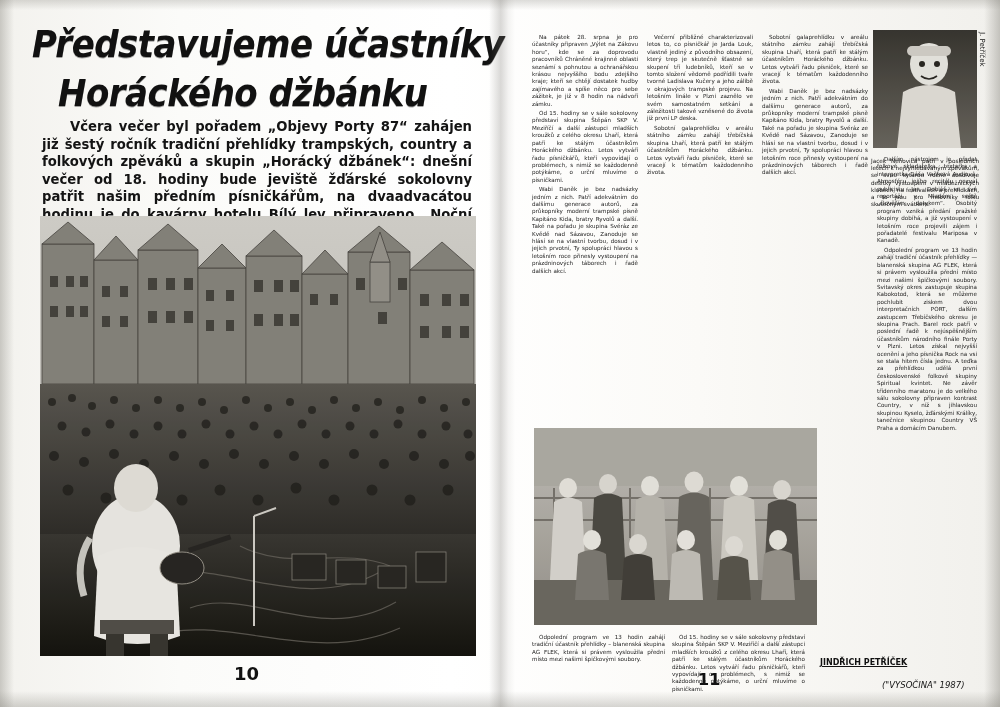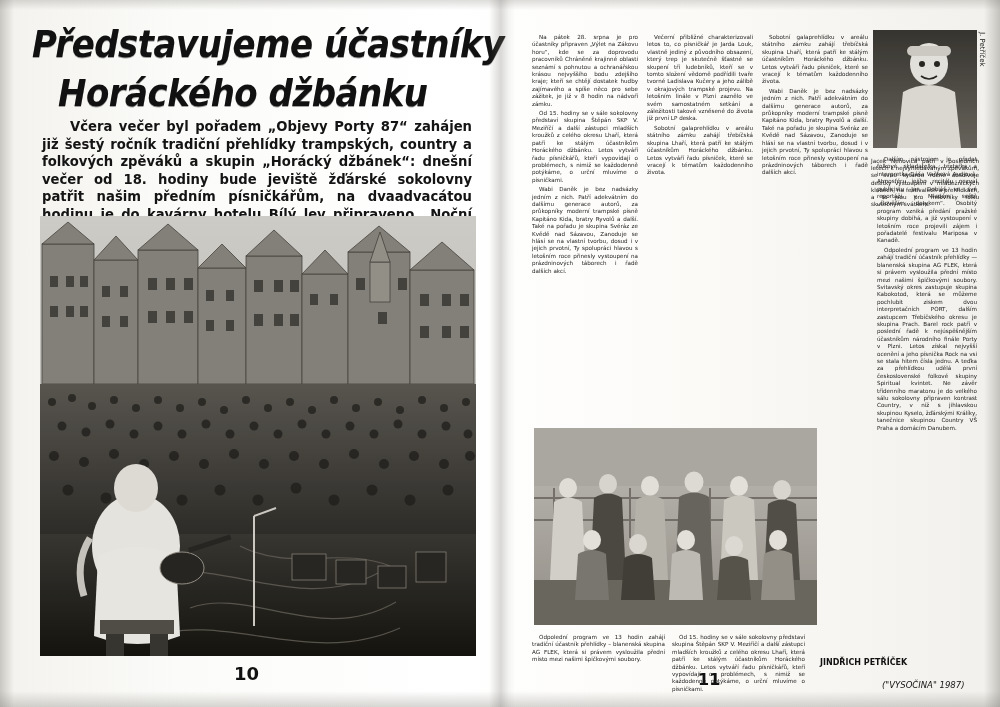--- a/index.html
+++ b/index.html
@@ -178,20 +178,21 @@
   .col-bot-1 { left: 16px; top: 626px; width: 133px; }
   .col-bot-2 { left: 156px; top: 626px; width: 133px; }
 
   .byline {
     position: absolute;
     left: 304px; top: 650px;
     font-family: "DejaVu Sans", sans-serif;
     font-size: 8px;
     font-weight: bold;
     color: #111;
+    text-decoration: underline;
   }
   .source {
     position: absolute;
     left: 366px; top: 672px;
     font-family: "DejaVu Sans", sans-serif;
     font-size: 8.5px;
     font-style: italic;
     color: #111;
   }
   .pagenum-right {

